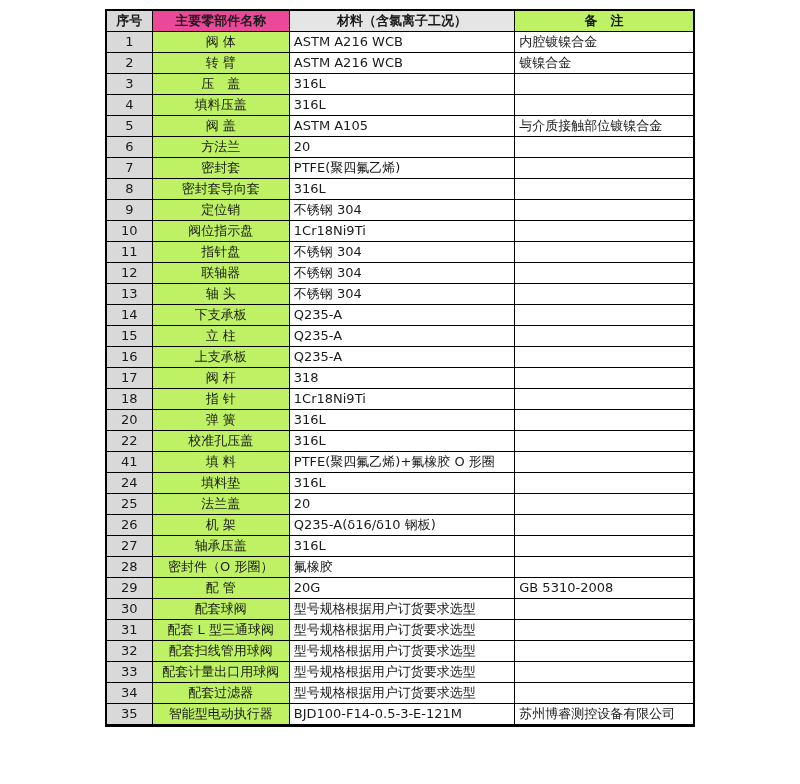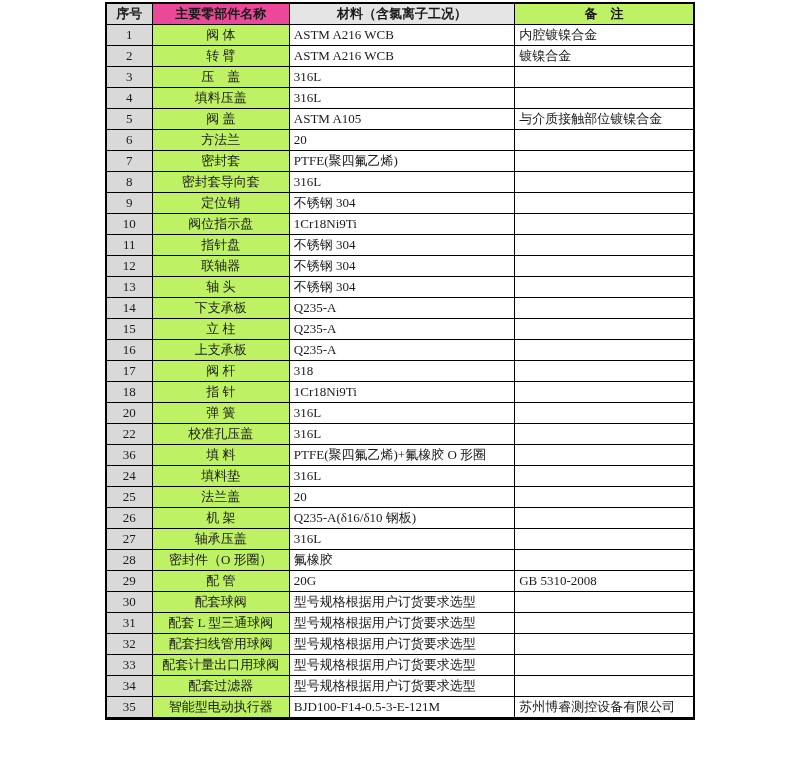--- a/index.html
+++ b/index.html
@@ -13,22 +13,21 @@
   .page {
     position: relative;
     width: 800px;
     height: 784px;
     background: #ffffff;
     overflow: hidden;
   }
   .table-wrap {
     position: absolute;
     left: 105px;
-    top: 2px;
-    font-family: Liberation Serif, serif;
+    top: 9px;
   }
   table.parts {
     border-collapse: collapse;
     table-layout: fixed;
     width: 590px;
     border: 2px solid #000000;
     border-bottom-width: 3px;
   }
   table.parts th,
   table.parts td {
@@ -204,21 +203,21 @@
             <td class="col-material">316L</td>
             <td class="col-remark"></td>
           </tr>
           <tr>
             <td class="col-no">22</td>
             <td class="col-name">校准孔压盖</td>
             <td class="col-material">316L</td>
             <td class="col-remark"></td>
           </tr>
           <tr>
-            <td class="col-no">36</td>
+            <td class="col-no">41</td>
             <td class="col-name">填 料</td>
             <td class="col-material">PTFE(聚四氟乙烯)+氟橡胶 O 形圈</td>
             <td class="col-remark"></td>
           </tr>
           <tr>
             <td class="col-no">24</td>
             <td class="col-name">填料垫</td>
             <td class="col-material">316L</td>
             <td class="col-remark"></td>
           </tr>

